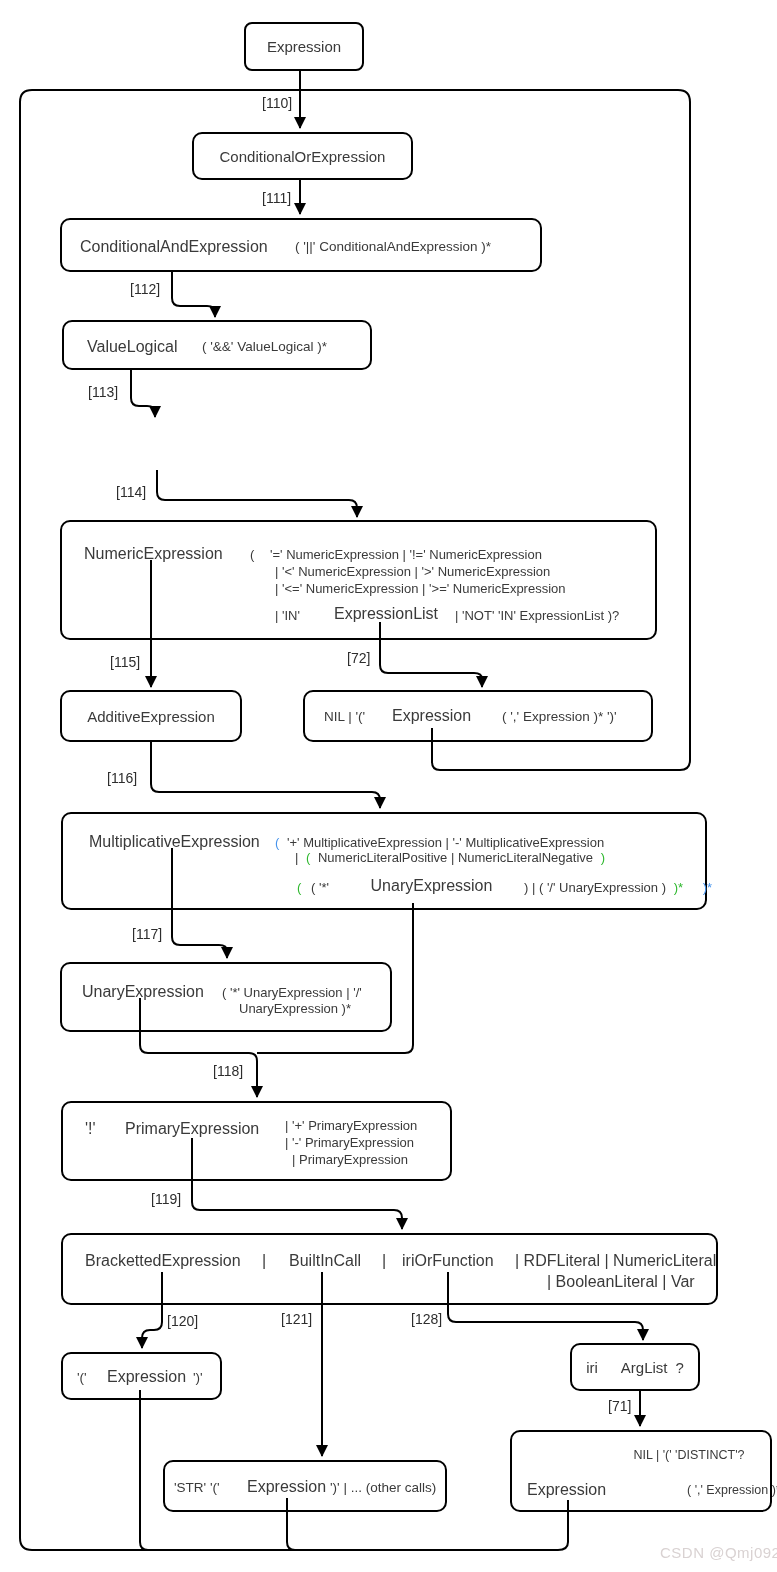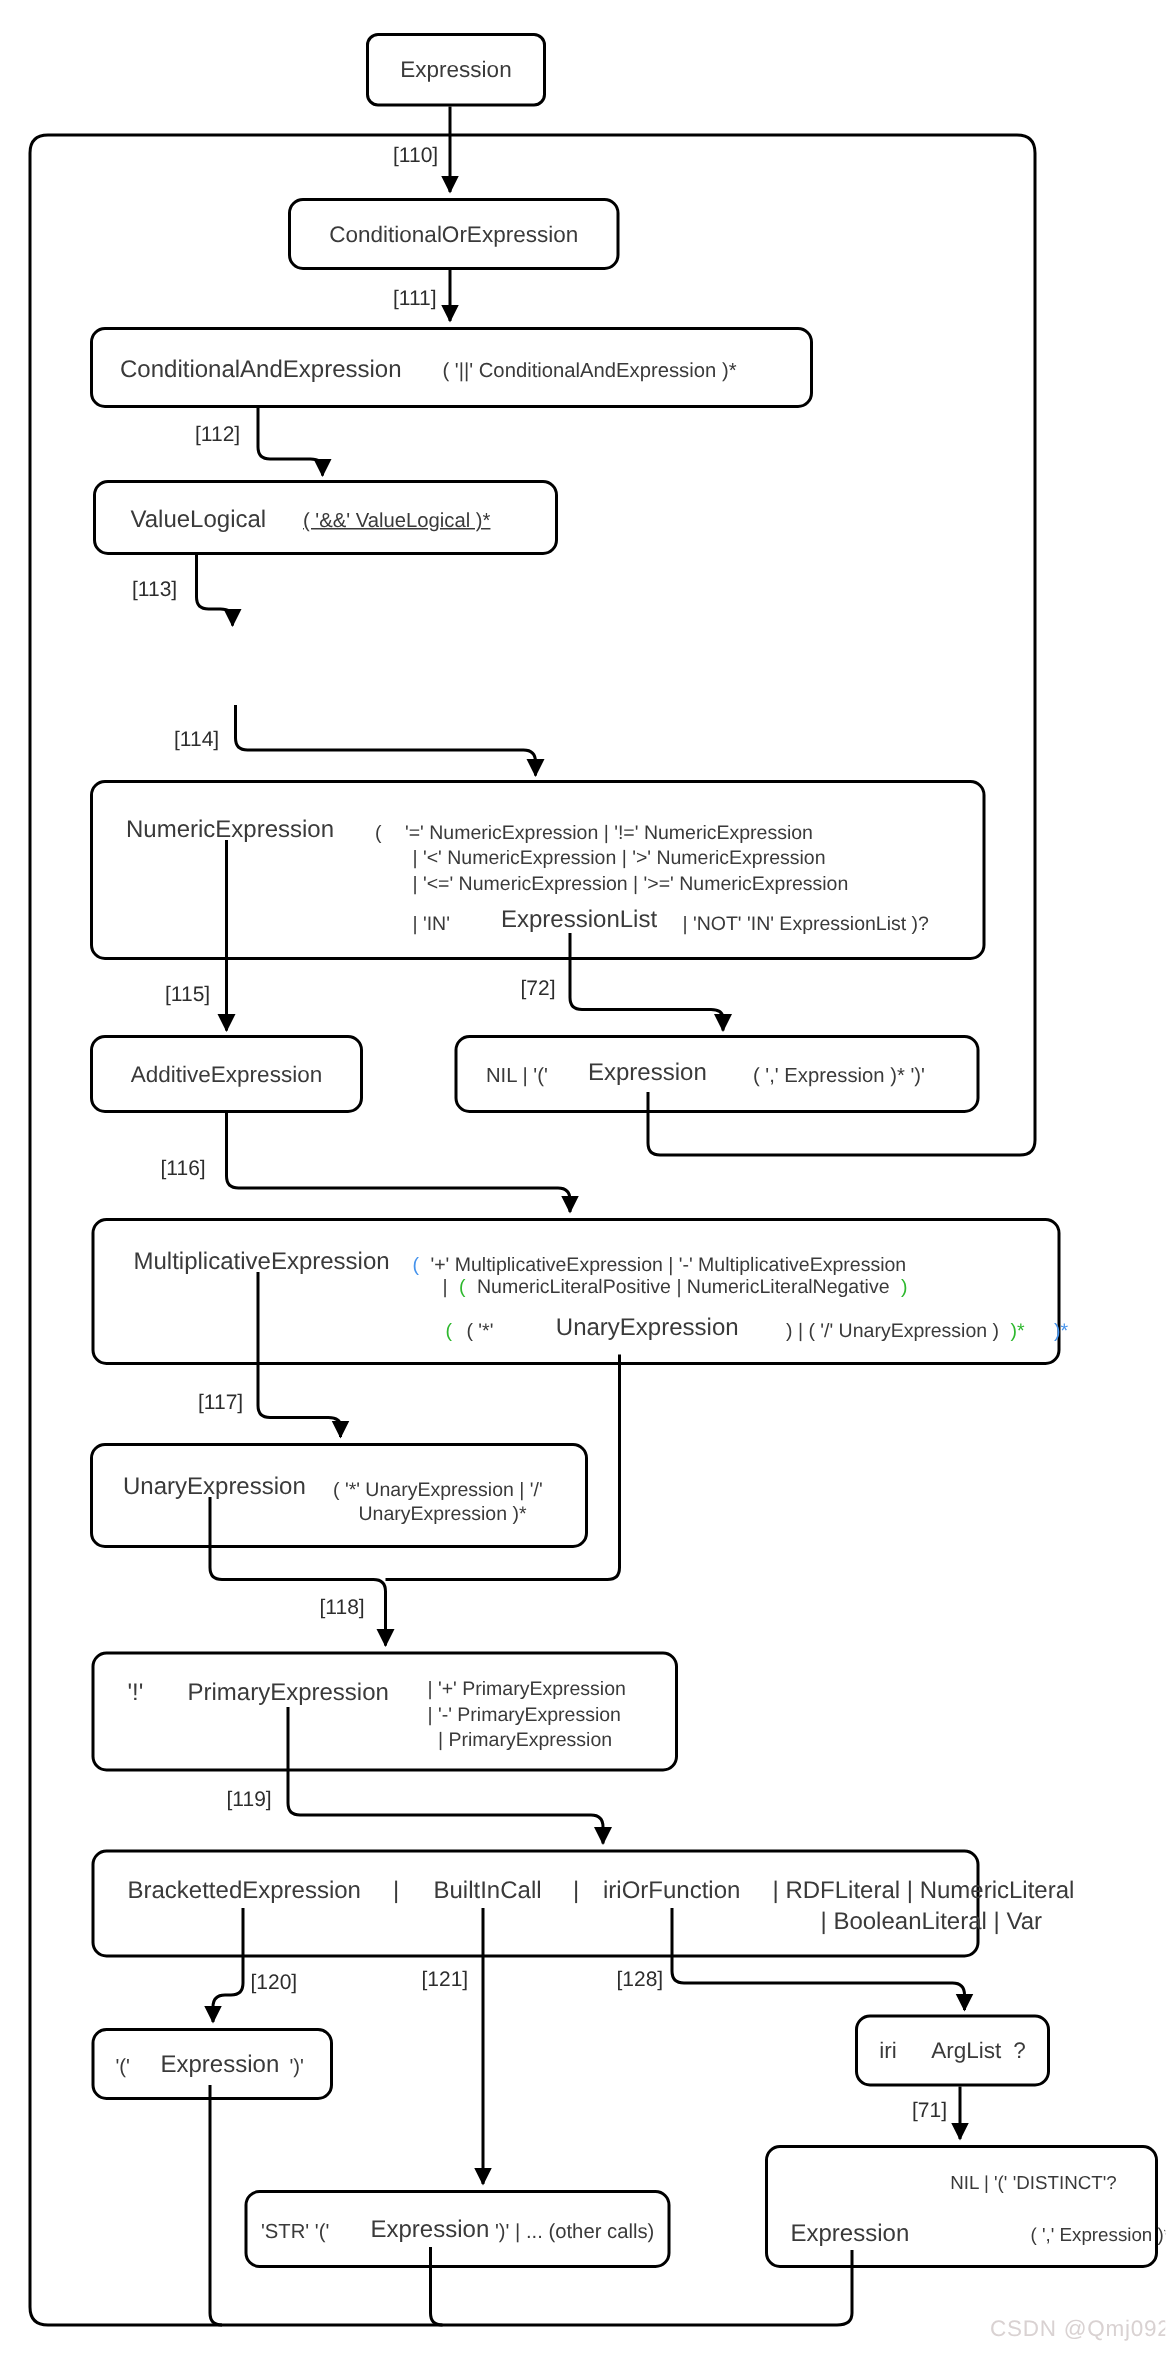--- a/index.html
+++ b/index.html
@@ -61,21 +61,21 @@
     <span>ConditionalOrExpression</span>
   </div>
 
   <div class="box" style="left:60px;top:218px;width:482px;height:54px;">
     <span class="abs nm" style="left:18px;top:18px;">ConditionalAndExpression</span>
     <span class="abs an2" style="left:233px;top:19px;">( '||' ConditionalAndExpression )*</span>
   </div>
 
   <div class="box" style="left:62px;top:320px;width:310px;height:50px;padding-left:45px;">
     <span class="abs nm" style="left:23px;top:16px;">ValueLogical</span>
-    <span class="abs an2" style="left:138px;top:17px;text-decoration:underline;">( '&amp;&amp;' ValueLogical )*</span>
+    <span class="abs an2" style="left:138px;top:17px;">( '&amp;&amp;' ValueLogical )*</span>
   </div>
 
 
   <div class="box" style="left:60px;top:520px;width:597px;height:120px;">
     <span class="abs nm" style="left:22px;top:23px;">NumericExpression</span>
     <span class="abs an" style="left:188px;top:25px;">(</span>
     <span class="abs an" style="left:208px;top:25px;">'=' NumericExpression | '!=' NumericExpression</span>
     <span class="abs an" style="left:213px;top:42px;">| '&lt;' NumericExpression | '&gt;' NumericExpression</span>
     <span class="abs an" style="left:213px;top:59px;">| '&lt;=' NumericExpression | '&gt;=' NumericExpression</span>
     <span class="abs an" style="left:213px;top:86px;">| 'IN'</span>
@@ -120,21 +120,21 @@
   </div>
 
   <div class="box" style="left:61px;top:1101px;width:391px;height:80px;">
     <span class="abs nm" style="left:22px;top:17px;">'!'</span>
     <span class="abs nm" style="left:62px;top:17px;">PrimaryExpression</span>
     <span class="abs an" style="left:222px;top:15px;">| '+' PrimaryExpression</span>
     <span class="abs an" style="left:222px;top:32px;">| '-' PrimaryExpression</span>
     <span class="abs an" style="left:229px;top:49px;">| PrimaryExpression</span>
   </div>
 
-  <div class="box" style="left:61px;top:1233px;width:592px;height:72px;">
+  <div class="box" style="left:61px;top:1233px;width:657px;height:72px;">
     <span class="abs nm" style="left:22px;top:17px;">BrackettedExpression</span>
     <span class="abs nm" style="left:199px;top:17px;">|</span>
     <span class="abs nm" style="left:226px;top:17px;">BuiltInCall</span>
     <span class="abs nm" style="left:319px;top:17px;">|</span>
     <span class="abs nm" style="left:339px;top:17px;">iriOrFunction</span>
     <span class="abs nm" style="left:452px;top:17px;">| RDFLiteral | NumericLiteral</span>
     <span class="abs nm" style="left:484px;top:38px;">| BooleanLiteral | Var</span>
   </div>
 
   <div class="box" style="left:61px;top:1352px;width:161px;height:48px;">

